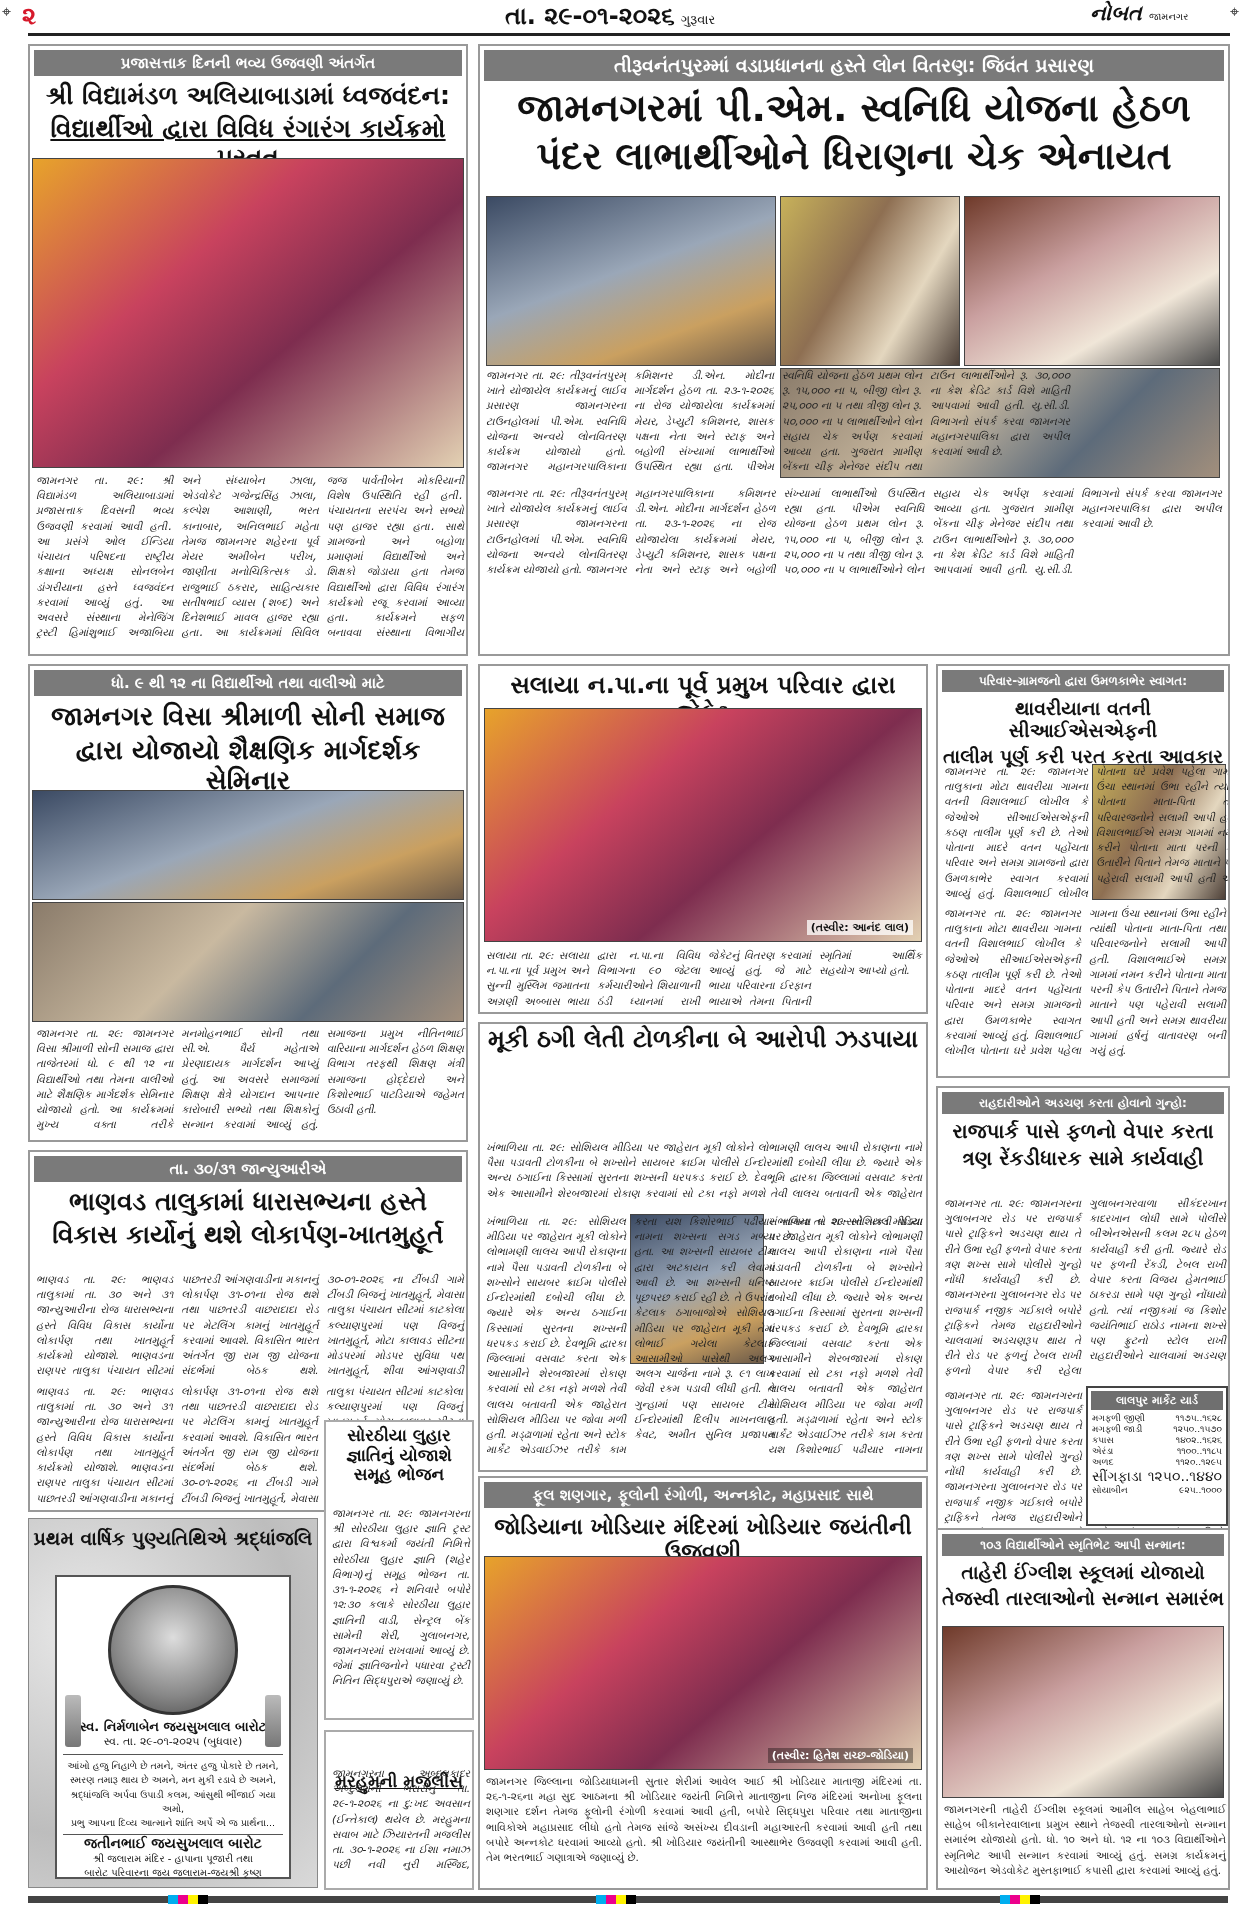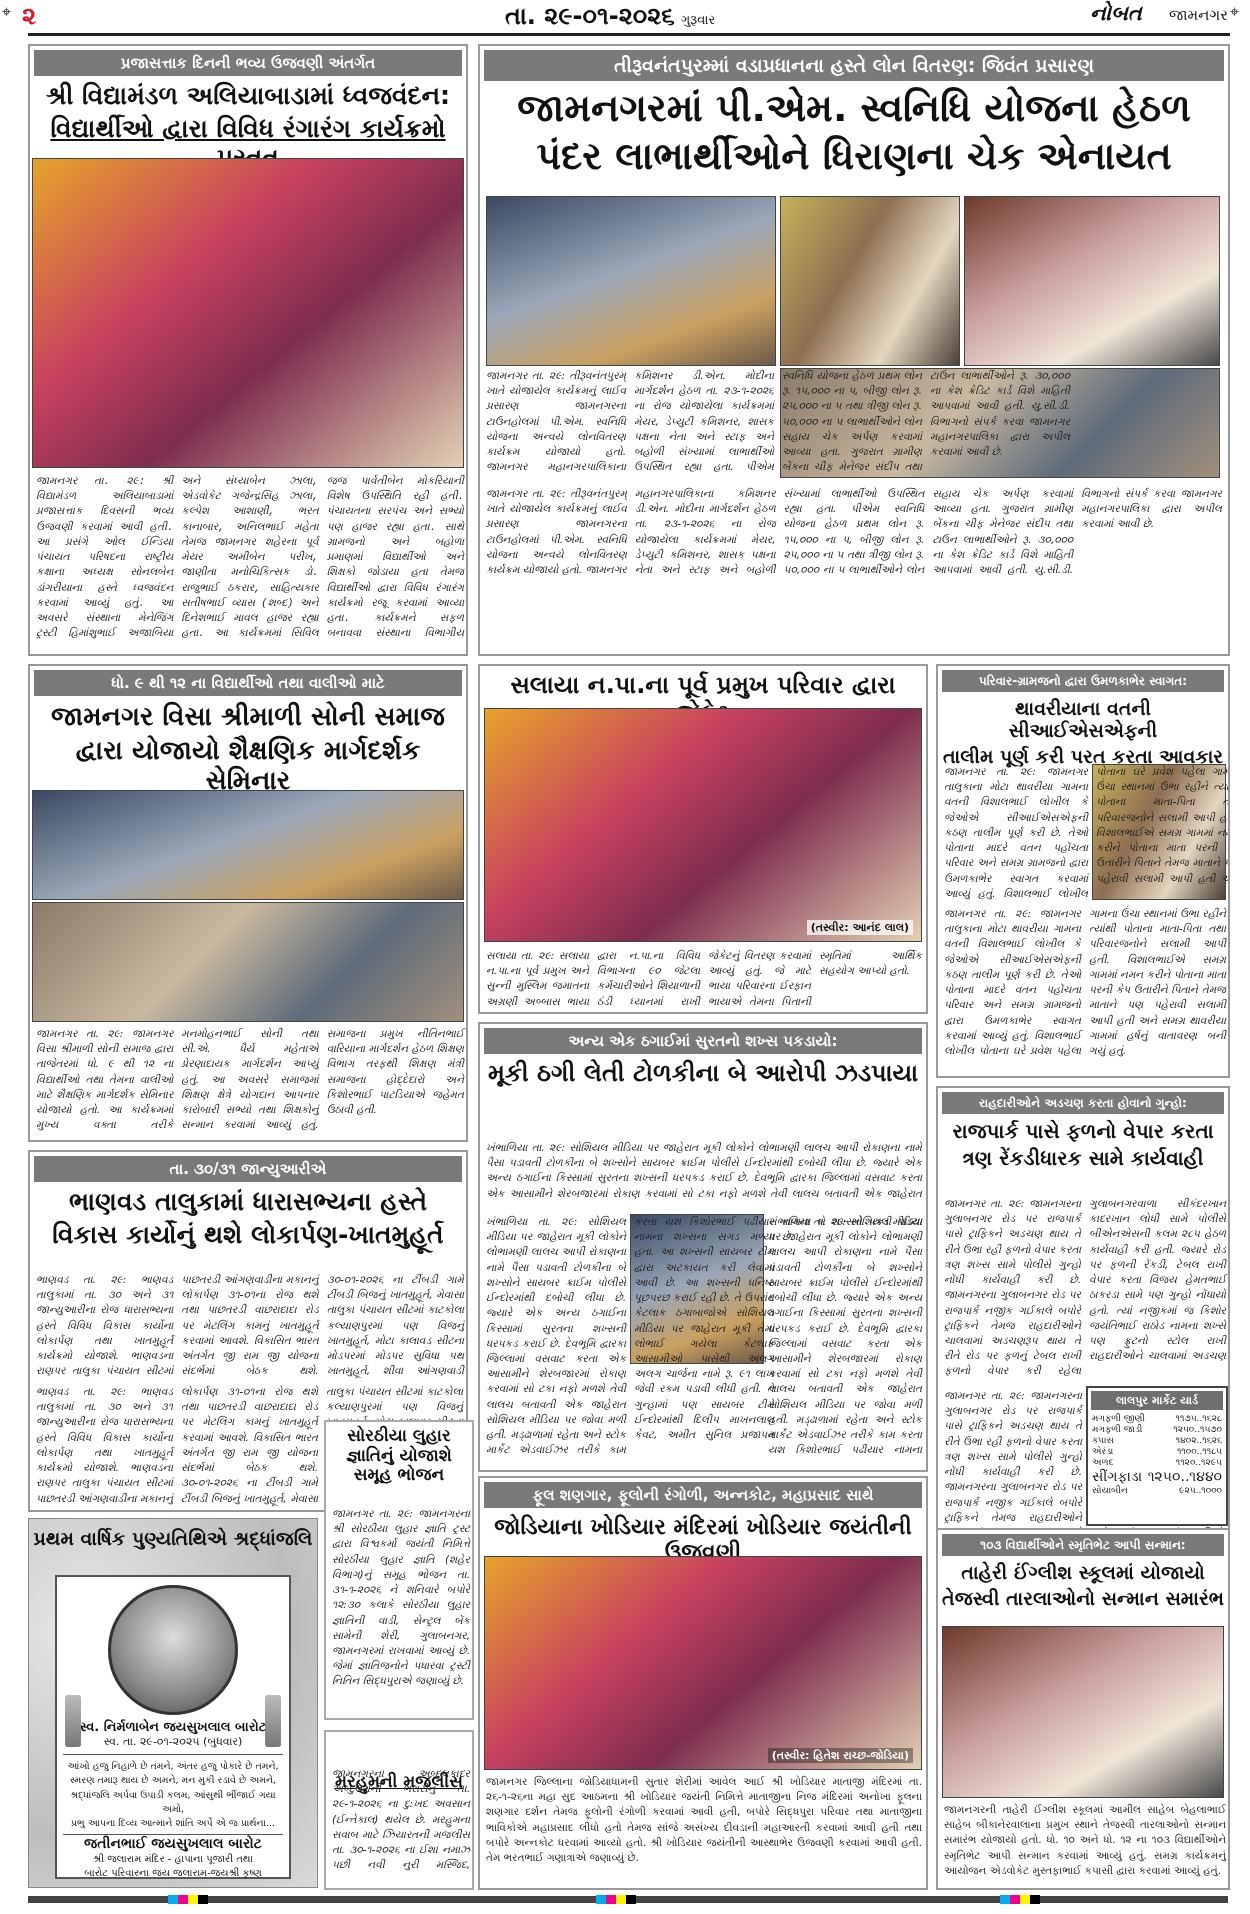--- a/index.html
+++ b/index.html
@@ -2,21 +2,21 @@
 <html><head>
 <meta charset="utf-8">
 <style>
   * { box-sizing: border-box; margin: 0; padding: 0; }
   body { width: 1250px; height: 1914px; background: #fff; font-family: "DejaVu Sans", sans-serif; color: #111; position: relative; overflow: hidden; }
   .mast { position: absolute; left: 0; top: 0; width: 1250px; height: 34px; }
   .mast .pageno { position: absolute; left: 22px; top: 2px; font-size: 24px; font-weight: bold; color: #d6192b; }
   .mast .date { position: absolute; left: 505px; top: 2px; font-size: 24px; font-weight: bold; }
   .mast .day { font-size: 13px; font-weight: normal; margin-left: 6px; }
   .mast .logo { position: absolute; left: 1090px; top: 1px; font-size: 21px; font-weight: bold; font-style: italic; }
-  .mast .logo small { font-size: 15px; font-weight: normal; font-style: normal; margin-left: 20px; }
+  .mast .logo small { font-size: 10px; font-weight: normal; font-style: normal; }
   .mast .reg { position: absolute; top: 2px; font-size: 16px; color: #333; }
   .rule { position: absolute; left: 28px; width: 1202px; height: 3px; background: #222; top: 33px; }
   .box { position: absolute; border: 2px solid #999; background: #fff; overflow: hidden; }
   .kicker { background: #7a7a7a; color: #fff; font-weight: bold; text-align: center; margin: 4px; padding: 4px 2px; font-size: 15px; white-space: nowrap; overflow: hidden; }
   .headline { font-weight: bold; text-align: center; line-height: 1.15; color: #111; padding: 2px 4px; }
   .photo { position: absolute; background: linear-gradient(135deg,#8a7b6a,#c9b9a0 40%,#5d6b7a 70%,#a28f7c); border: 1px solid #444; }
   .photo.p2 { background: linear-gradient(160deg,#3b4a63,#9aa7b8 45%,#caa060 75%,#6c5a49); }
   .photo.p3 { background: linear-gradient(120deg,#c7b15a,#8e6f52 40%,#e4d7bf 70%,#4d4038); }
   .photo.p4 { background: linear-gradient(140deg,#e7a32b,#c8425e 35%,#7e2d4f 60%,#e3d1b3); padding-left: 16px; }
   .photo.p5 { background: linear-gradient(150deg,#6f3a2a,#caa0a0 40%,#f0e6d8 70%,#4a4a4a); }
@@ -108,21 +108,20 @@
   <div class="photo p3" style="left:154px;top:98px;width:134px;height:136px;"></div>
   <div class="cols" style="left:6px;top:98px;width:144px;height:140px;column-count:1;">
       <p>જામનગર તા. ૨૯: જામનગર તાલુકાના મોટા થાવરીયા ગામના વતની વિશાલભાઈ લોખીલ કે જેઓએ સીઆઈએસએફની કઠણ તાલીમ પૂર્ણ કરી છે. તેઓ પોતાના માદરે વતન પહોંચતા પરિવાર અને સમગ્ર ગ્રામજનો દ્વારા ઉમળકાભેર સ્વાગત કરવામાં આવ્યું હતું. વિશાલભાઈ લોખીલ પોતાના ઘરે પ્રવેશ પહેલા ગામના ઉંચા સ્થાનમાં ઉભા રહીને ત્યાંથી પોતાના માતા-પિતા તથા પરિવારજનોને સલામી આપી હતી. વિશાલભાઈએ સમગ્ર ગામમાં નમન કરીને પોતાના માતા પરની કેપ ઉતારીને પિતાને તેમજ માતાને પણ પહેરાવી સલામી આપી હતી અને સમગ્ર થાવરીયા ગામમાં હર્ષનું વાતાવરણ બની ગયું હતું.</p>
     </div>
   <div class="cols" style="left:6px;top:240px;width:282px;height:168px;column-count:2;">
       <p>જામનગર તા. ૨૯: જામનગર તાલુકાના મોટા થાવરીયા ગામના વતની વિશાલભાઈ લોખીલ કે જેઓએ સીઆઈએસએફની કઠણ તાલીમ પૂર્ણ કરી છે. તેઓ પોતાના માદરે વતન પહોંચતા પરિવાર અને સમગ્ર ગ્રામજનો દ્વારા ઉમળકાભેર સ્વાગત કરવામાં આવ્યું હતું. વિશાલભાઈ લોખીલ પોતાના ઘરે પ્રવેશ પહેલા ગામના ઉંચા સ્થાનમાં ઉભા રહીને ત્યાંથી પોતાના માતા-પિતા તથા પરિવારજનોને સલામી આપી હતી. વિશાલભાઈએ સમગ્ર ગામમાં નમન કરીને પોતાના માતા પરની કેપ ઉતારીને પિતાને તેમજ માતાને પણ પહેરાવી સલામી આપી હતી અને સમગ્ર થાવરીયા ગામમાં હર્ષનું વાતાવરણ બની ગયું હતું.</p>
     </div>
 </div>
 
 <div class="box" style="left:478px;top:1022px;width:450px;height:450px;">
-  <div class="kicker">અન્ય એક ઠગાઈમાં સુરતનો શખ્સ પકડાયો:</div>
   <div class="headline" style="font-size:24px;">મૂકી ઠગી લેતી ટોળકીના બે આરોપી ઝડપાયા</div>
   <div class="photo p2" style="left:150px;top:190px;width:134px;height:150px;"></div>
   <div class="cols" style="left:6px;top:116px;width:436px;height:72px;column-count:1;">
       <p>ખંભાળિયા તા. ૨૯: સોશિયલ મીડિયા પર જાહેરાત મૂકી લોકોને લોભામણી લાલચ આપી રોકાણના નામે પૈસા પડાવતી ટોળકીના બે શખ્સોને સાયબર ક્રાઈમ પોલીસે ઈન્દોરમાંથી દબોચી લીધા છે. જ્યારે એક અન્ય ઠગાઈના કિસ્સામાં સુરતના શખ્સની ધરપકડ કરાઈ છે. દેવભૂમિ દ્વારકા જિલ્લામાં વસવાટ કરતા એક આસામીને શેરબજારમાં રોકાણ કરવામાં સો ટકા નફો મળશે તેવી લાલચ બતાવતી એક જાહેરાત સોશિયલ મીડિયા પર જોવા મળી હતી. મડ્ઢાળામાં રહેતા અને સ્ટોક માર્કેટ એડવાઈઝર તરીકે કામ કરતા યશ કિશોરભાઈ પઢીયાર નામના શખ્સના સગડ મળ્યા હતા. આ શખ્સની સાયબર ટીમ દ્વારા અટકાયત કરી લેવામાં આવી છે. આ શખ્સની ધનિષ્ઠ પૂછપરછ કરાઈ રહી છે. તે ઉપરાંત કેટલાક ઠગાબાજોએ સોશિયલ મીડિયા પર જાહેરાત મૂકી તેમાં લોભાઈ ગયેલા કેટલાક આસામીઓ પાસેથી અલગ અલગ ચાર્જના નામે રૂ. ૯૧ લાખ જેવી રકમ પડાવી લીધી હતી. તે ગુન્હામાં પણ સાયબર ટીમે ઈન્દોરમાંથી દિલીપ માખનલાલ કેવટ, અમીત સુનિલ પ્રજાપત નામના બે શખ્સને પકડી પાડ્યા છે.</p>
     </div>
   <div class="cols" style="left:6px;top:190px;width:140px;height:254px;column-count:1;">
       <p>ખંભાળિયા તા. ૨૯: સોશિયલ મીડિયા પર જાહેરાત મૂકી લોકોને લોભામણી લાલચ આપી રોકાણના નામે પૈસા પડાવતી ટોળકીના બે શખ્સોને સાયબર ક્રાઈમ પોલીસે ઈન્દોરમાંથી દબોચી લીધા છે. જ્યારે એક અન્ય ઠગાઈના કિસ્સામાં સુરતના શખ્સની ધરપકડ કરાઈ છે. દેવભૂમિ દ્વારકા જિલ્લામાં વસવાટ કરતા એક આસામીને શેરબજારમાં રોકાણ કરવામાં સો ટકા નફો મળશે તેવી લાલચ બતાવતી એક જાહેરાત સોશિયલ મીડિયા પર જોવા મળી હતી. મડ્ઢાળામાં રહેતા અને સ્ટોક માર્કેટ એડવાઈઝર તરીકે કામ કરતા યશ કિશોરભાઈ પઢીયાર નામના શખ્સના સગડ મળ્યા હતા. આ શખ્સની સાયબર ટીમ દ્વારા અટકાયત કરી લેવામાં આવી છે. આ શખ્સની ધનિષ્ઠ પૂછપરછ કરાઈ રહી છે. તે ઉપરાંત કેટલાક ઠગાબાજોએ સોશિયલ મીડિયા પર જાહેરાત મૂકી તેમાં લોભાઈ ગયેલા કેટલાક આસામીઓ પાસેથી અલગ અલગ ચાર્જના નામે રૂ. ૯૧ લાખ જેવી રકમ પડાવી લીધી હતી. તે ગુન્હામાં પણ સાયબર ટીમે ઈન્દોરમાંથી દિલીપ માખનલાલ કેવટ, અમીત સુનિલ પ્રજાપત નામના બે શખ્સને પકડી પાડ્યા છે.</p>
     </div>
   <div class="cols" style="left:288px;top:190px;width:154px;height:254px;column-count:1;">
       <p>ખંભાળિયા તા. ૨૯: સોશિયલ મીડિયા પર જાહેરાત મૂકી લોકોને લોભામણી લાલચ આપી રોકાણના નામે પૈસા પડાવતી ટોળકીના બે શખ્સોને સાયબર ક્રાઈમ પોલીસે ઈન્દોરમાંથી દબોચી લીધા છે. જ્યારે એક અન્ય ઠગાઈના કિસ્સામાં સુરતના શખ્સની ધરપકડ કરાઈ છે. દેવભૂમિ દ્વારકા જિલ્લામાં વસવાટ કરતા એક આસામીને શેરબજારમાં રોકાણ કરવામાં સો ટકા નફો મળશે તેવી લાલચ બતાવતી એક જાહેરાત સોશિયલ મીડિયા પર જોવા મળી હતી. મડ્ઢાળામાં રહેતા અને સ્ટોક માર્કેટ એડવાઈઝર તરીકે કામ કરતા યશ કિશોરભાઈ પઢીયાર નામના શખ્સના સગડ મળ્યા હતા. આ શખ્સની સાયબર ટીમ દ્વારા અટકાયત કરી લેવામાં આવી છે. આ શખ્સની ધનિષ્ઠ પૂછપરછ કરાઈ રહી છે. તે ઉપરાંત કેટલાક ઠગાબાજોએ સોશિયલ મીડિયા પર જાહેરાત મૂકી તેમાં લોભાઈ ગયેલા કેટલાક આસામીઓ પાસેથી અલગ અલગ ચાર્જના નામે રૂ. ૯૧ લાખ જેવી રકમ પડાવી લીધી હતી. તે ગુન્હામાં પણ સાયબર ટીમે ઈન્દોરમાંથી દિલીપ માખનલાલ કેવટ, અમીત સુનિલ પ્રજાપત નામના બે શખ્સને પકડી પાડ્યા છે.</p>

